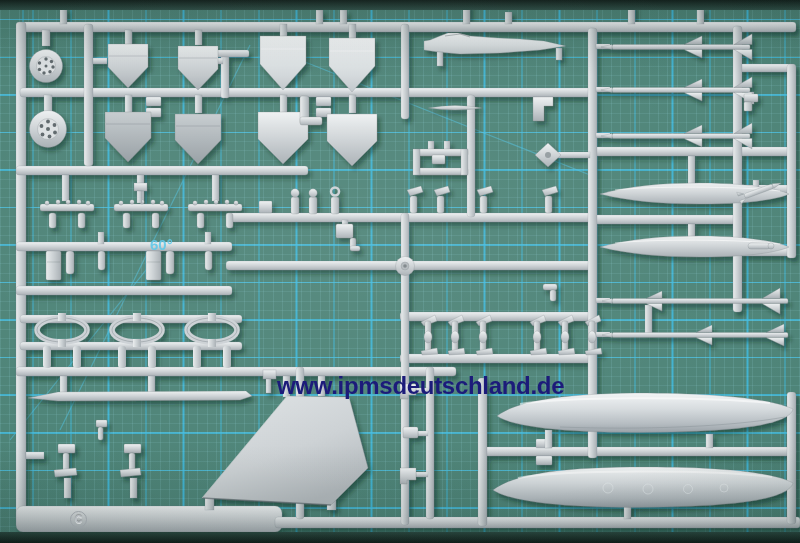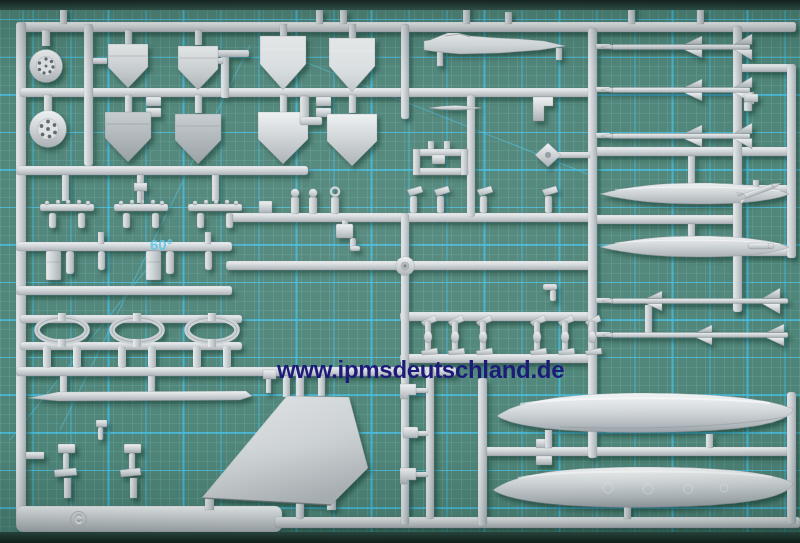--- a/index.html
+++ b/index.html
@@ -21,21 +21,21 @@
   .edge.top{top:0;height:10px;background:linear-gradient(#15221e,#32524a);}
   .edge.bottom{bottom:0;height:11px;background:linear-gradient(#2c4a42,#121e1a);}
   svg.sprue{position:absolute;left:0;top:0;}
   
   .mat-print{position:absolute;left:7px;top:26px;color:rgba(44,98,154,.85);
     font-size:9px;font-weight:bold;letter-spacing:.6px;line-height:12px;}
   .angle-label{position:absolute;left:150px;top:194px;color:rgba(95,200,232,.9);
     font-size:15px;font-weight:bold;margin-top:42px;}
   .note{position:absolute;left:333px;top:163px;color:var(--navy,#1c1b7a);
     font-size:24px;font-weight:800;letter-spacing:0;white-space:nowrap;}
-  .wm{position:absolute;left:277px;top:356px;color:var(--navy,#1c1b7a);
+  .wm{position:absolute;left:277px;top:372px;color:var(--navy,#1c1b7a);
     font-size:24px;font-weight:800;letter-spacing:-.3px;white-space:nowrap;}
   .gate{position:absolute;left:70px;top:511px;width:15px;height:15px;border-radius:50%;
     border:1px solid #9aa1a6;color:#b6bcc1;font-size:10px;font-weight:bold;
     display:flex;align-items:center;justify-content:center;
     text-shadow:0 1px 0 rgba(255,255,255,.55), 0 -1px 1px rgba(0,0,0,.25);}
 </style>
 </head>
 <body>
 
 <div class="scene">

